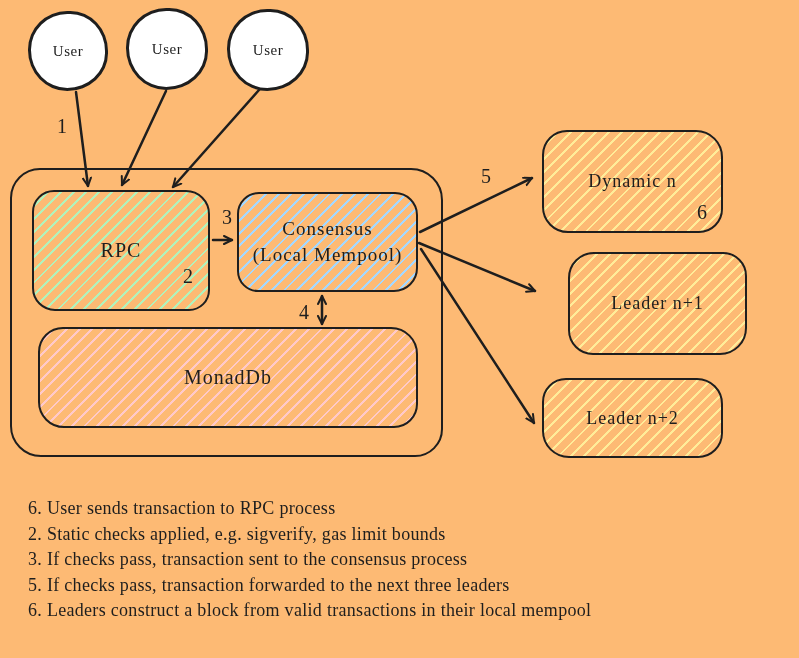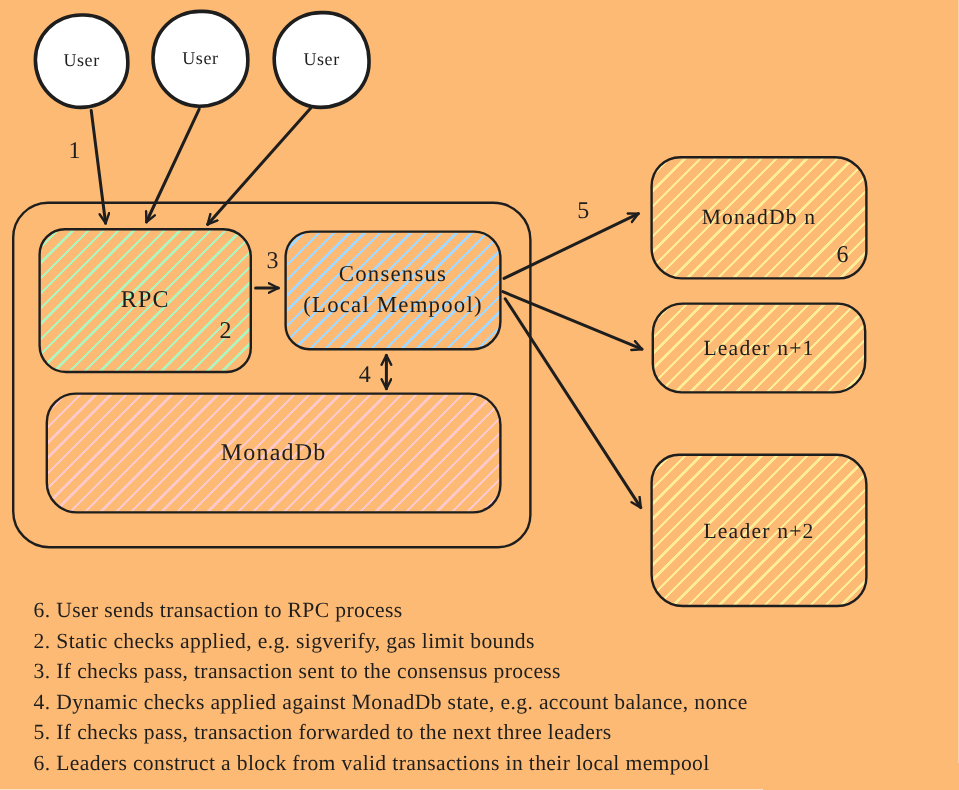--- a/index.html
+++ b/index.html
@@ -100,26 +100,26 @@
   </div>
 
   <div class="node hatch-blue" style="left:237px; top:192px; width:181px; height:100px; border-radius:22px 23px 24px 21px;">
     <div class="box-label two-line">
       <div>Consensus</div>
       <div>(Local Mempool)</div>
     </div>
   </div>
 
   <div class="node hatch-yellow" style="left:542px; top:130px; width:181px; height:103px; border-radius:25px 27px 24px 26px;">
-    <span class="leader-label">MonadDb n</span>
+    <span class="leader-label">Dynamic n</span>
   </div>
-  <div class="node hatch-yellow" style="left:543px; top:252px; width:179px; height:76px; border-radius:26px 24px 27px 25px;text-align:right;">
+  <div class="node hatch-yellow" style="left:568px; top:252px; width:179px; height:103px; border-radius:26px 24px 27px 25px;text-align:right;">
     <span class="leader-label">Leader n+1</span>
   </div>
-  <div class="node hatch-yellow" style="left:542px; top:378px; width:181px; height:128px; border-radius:24px 26px 25px 27px;">
+  <div class="node hatch-yellow" style="left:542px; top:378px; width:181px; height:80px; border-radius:24px 26px 25px 27px;">
     <span class="leader-label">Leader n+2</span>
   </div>
 
   <span class="step-num" style="left:53px; top:115px;">1</span>
   <span class="corner-num" style="left:179px; top:265px;">2</span>
   <span class="step-num" style="left:218px; top:206px;">3</span>
   <span class="step-num" style="left:295px; top:301px;">4</span>
   <span class="step-num" style="left:477px; top:165px;">5</span>
   <span class="corner-num" style="left:693px; top:201px;">6</span>
 
@@ -138,18 +138,17 @@
       <path d="M420,232 L532,178" marker-end="url(#ah)"></path>
       <path d="M419,243 L535,291" marker-end="url(#ah)"></path>
       <path d="M421,249 L534,423" marker-end="url(#ah)"></path>
     </g>
   </svg>
 
   <div class="notes">
     <div>6. User sends transaction to RPC process</div>
     <div>2. Static checks applied, e.g. sigverify, gas limit bounds</div>
     <div>3. If checks pass, transaction sent to the consensus process</div>
-    <div>4. Dynamic checks applied against MonadDb state, e.g. account balance, nonce</div>
     <div>5. If checks pass, transaction forwarded to the next three leaders</div>
     <div>6. Leaders construct a block from valid transactions in their local mempool</div>
   </div>
 
 </div>
 
 </body></html>

